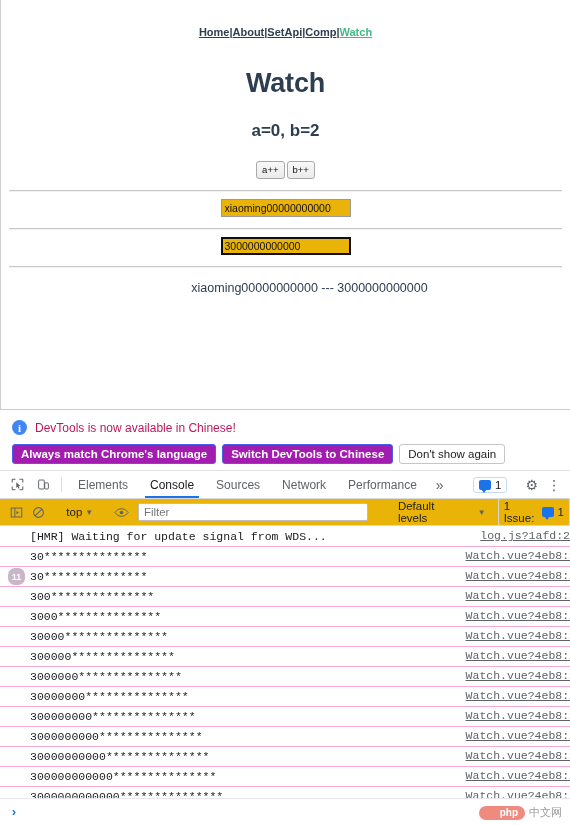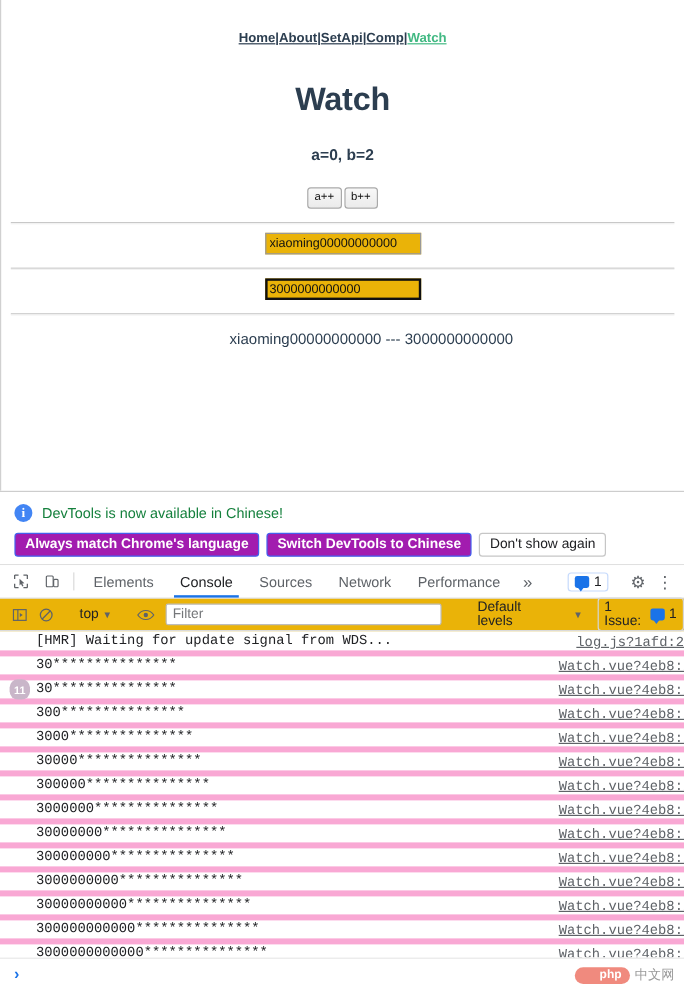--- a/index.html
+++ b/index.html
@@ -36,21 +36,21 @@
     margin: 30px 0 0 0;
     text-align: center;
     font-size: 27px;
     color: #2c3e50;
     font-weight: bold;
     letter-spacing: -0.2px;
   }
   h3.ab-line {
     margin: 22px 0 0 0;
     text-align: center;
-    font-size: 13px;
+    font-size: 17px;
     color: #2c3e50;
     font-weight: bold;
   }
   .btn-row { text-align: center; margin-top: 18px; }
   .mini-btn {
     font-family: "Liberation Sans", sans-serif;
     font-size: 9.5px;
     padding: 2px 5px 3px 5px;
     margin: 0 1px;
     background: linear-gradient(#f8f8f8, #ebebeb);
@@ -105,21 +105,21 @@
   }
   .notice-top { display: flex; align-items: center; gap: 8px; }
   .info-icon {
     width: 15px; height: 15px; border-radius: 50%;
     background: #4285f4; color: #fff;
     font-size: 11px; font-weight: bold;
     display: flex; align-items: center; justify-content: center;
     font-family: "Liberation Serif", serif;
     flex: none;
   }
-  .notice-text { font-size: 12px; color: #15803d; }
+  .notice-text { font-size: 12px; color: #be185d; }
   .notice-btns { display: flex; gap: 6px; margin-top: 9px; }
   .nbtn {
     font-family: "Liberation Sans", sans-serif;
     font-size: 11.5px;
     padding: 3px 8px;
     border-radius: 3px;
     cursor: pointer;
     white-space: nowrap;
   }
   .nbtn.primary { background: #a21caf; color: #fff; border: 1px solid #4361ee; font-weight: bold;}
@@ -206,21 +206,21 @@
     font-size: 11.5px; color:#202124; cursor:pointer;
   }
 
   .console-log {
     position: absolute; left: 0; right: 0; top: 117px; bottom: 27px;
     overflow: hidden; background: #fff;
   }
   .log-row {
     display: flex; align-items: center;
     height: 20px;
-    border-bottom: 5px solid #f9a8d4;
+    border-bottom: 1px solid #f9a8d4;
     font-family: "Liberation Mono", monospace;
     font-size: 11.5px;
     color: #202124;
     padding-left: 8px;
     position: relative;
   }
   .count-badge {
     width: 17px; height: 17px; border-radius: 7px;
     background: #c9b6c9; color: #fff;
     font-family: "Liberation Sans", sans-serif;

